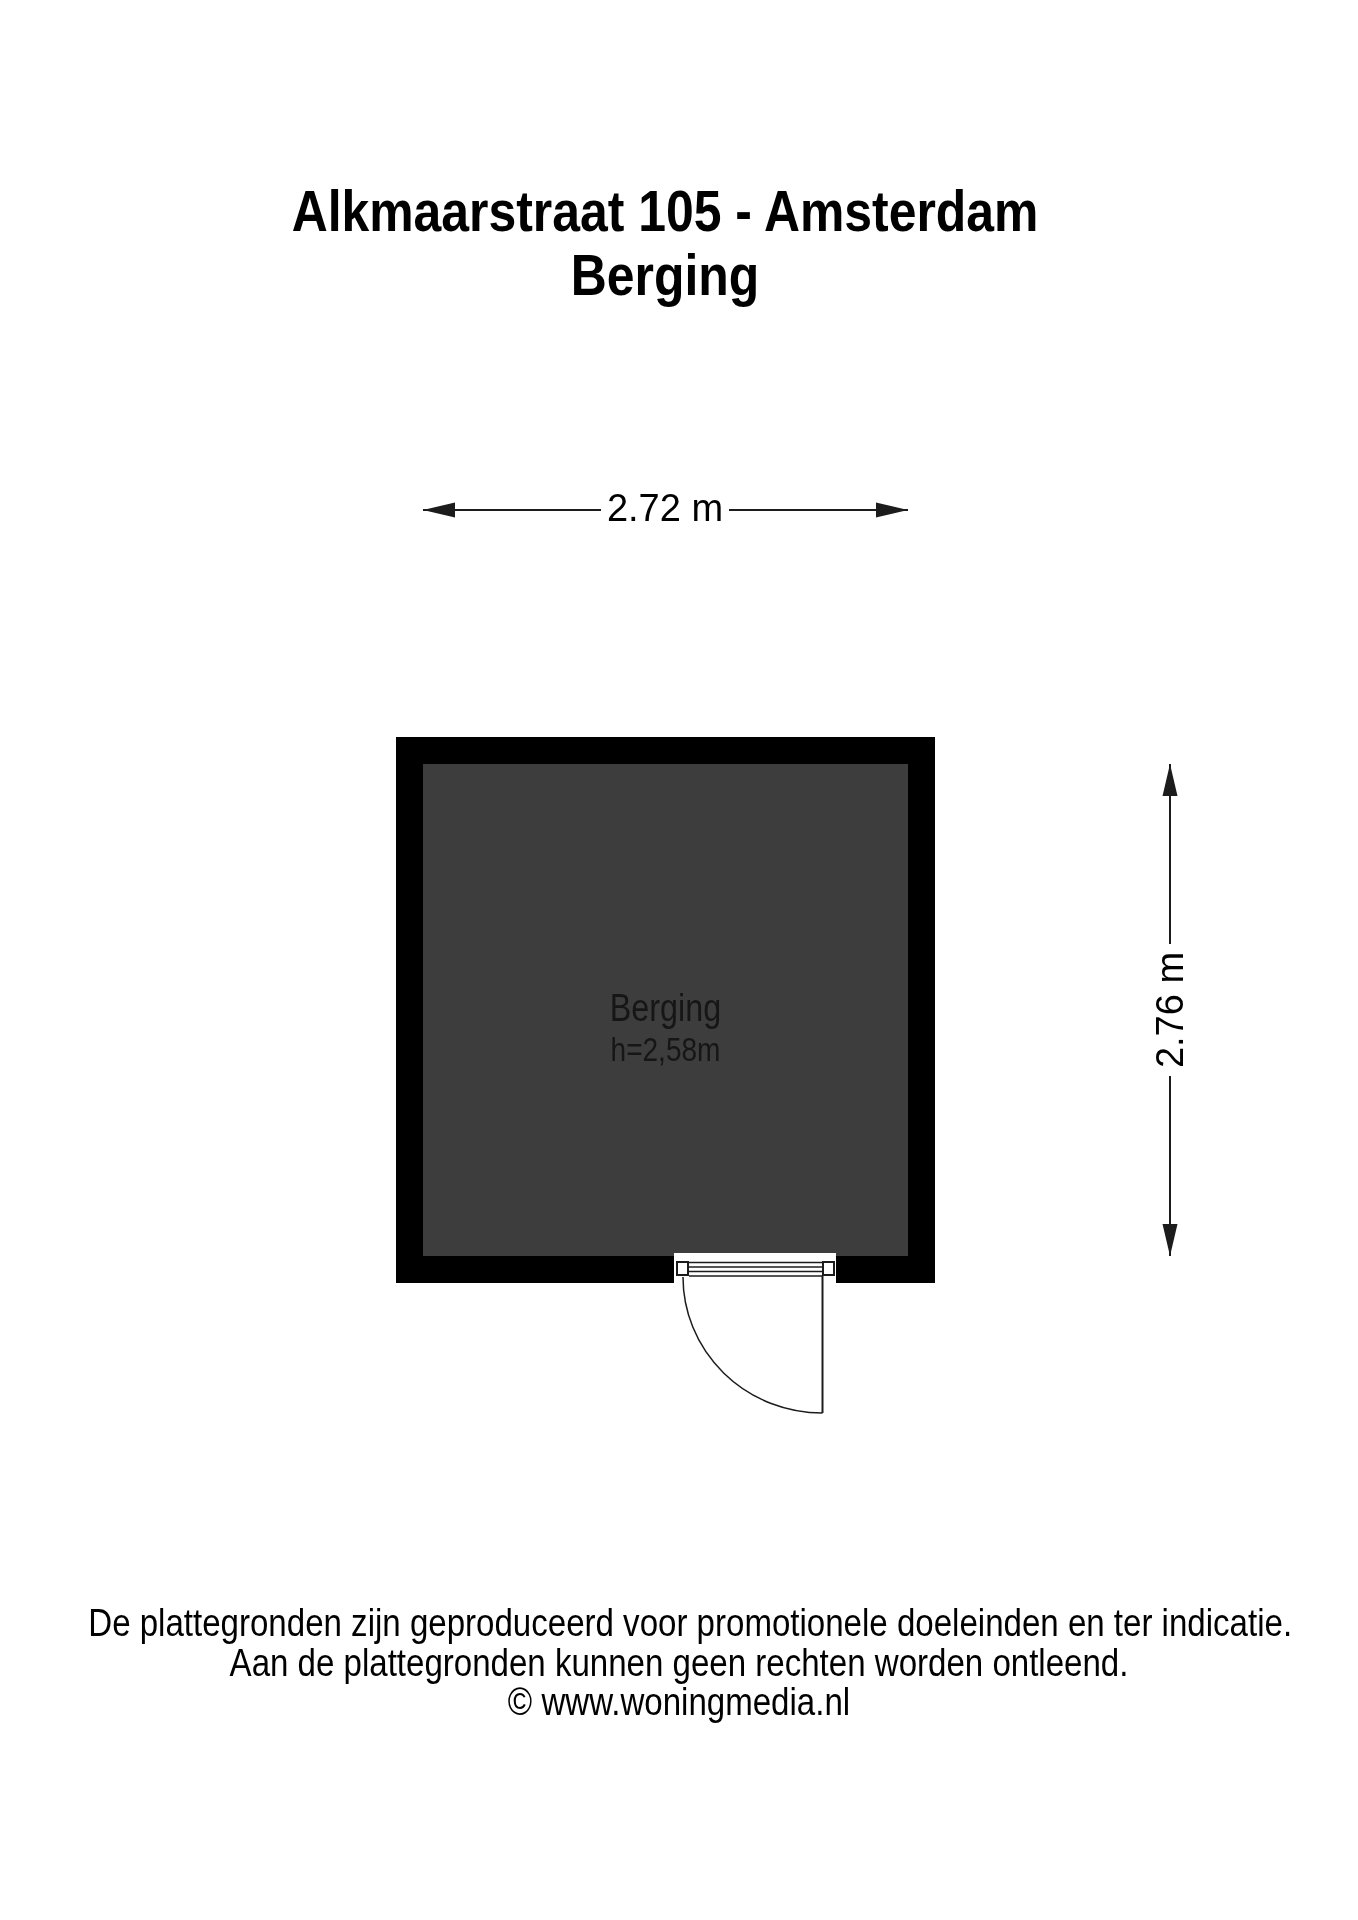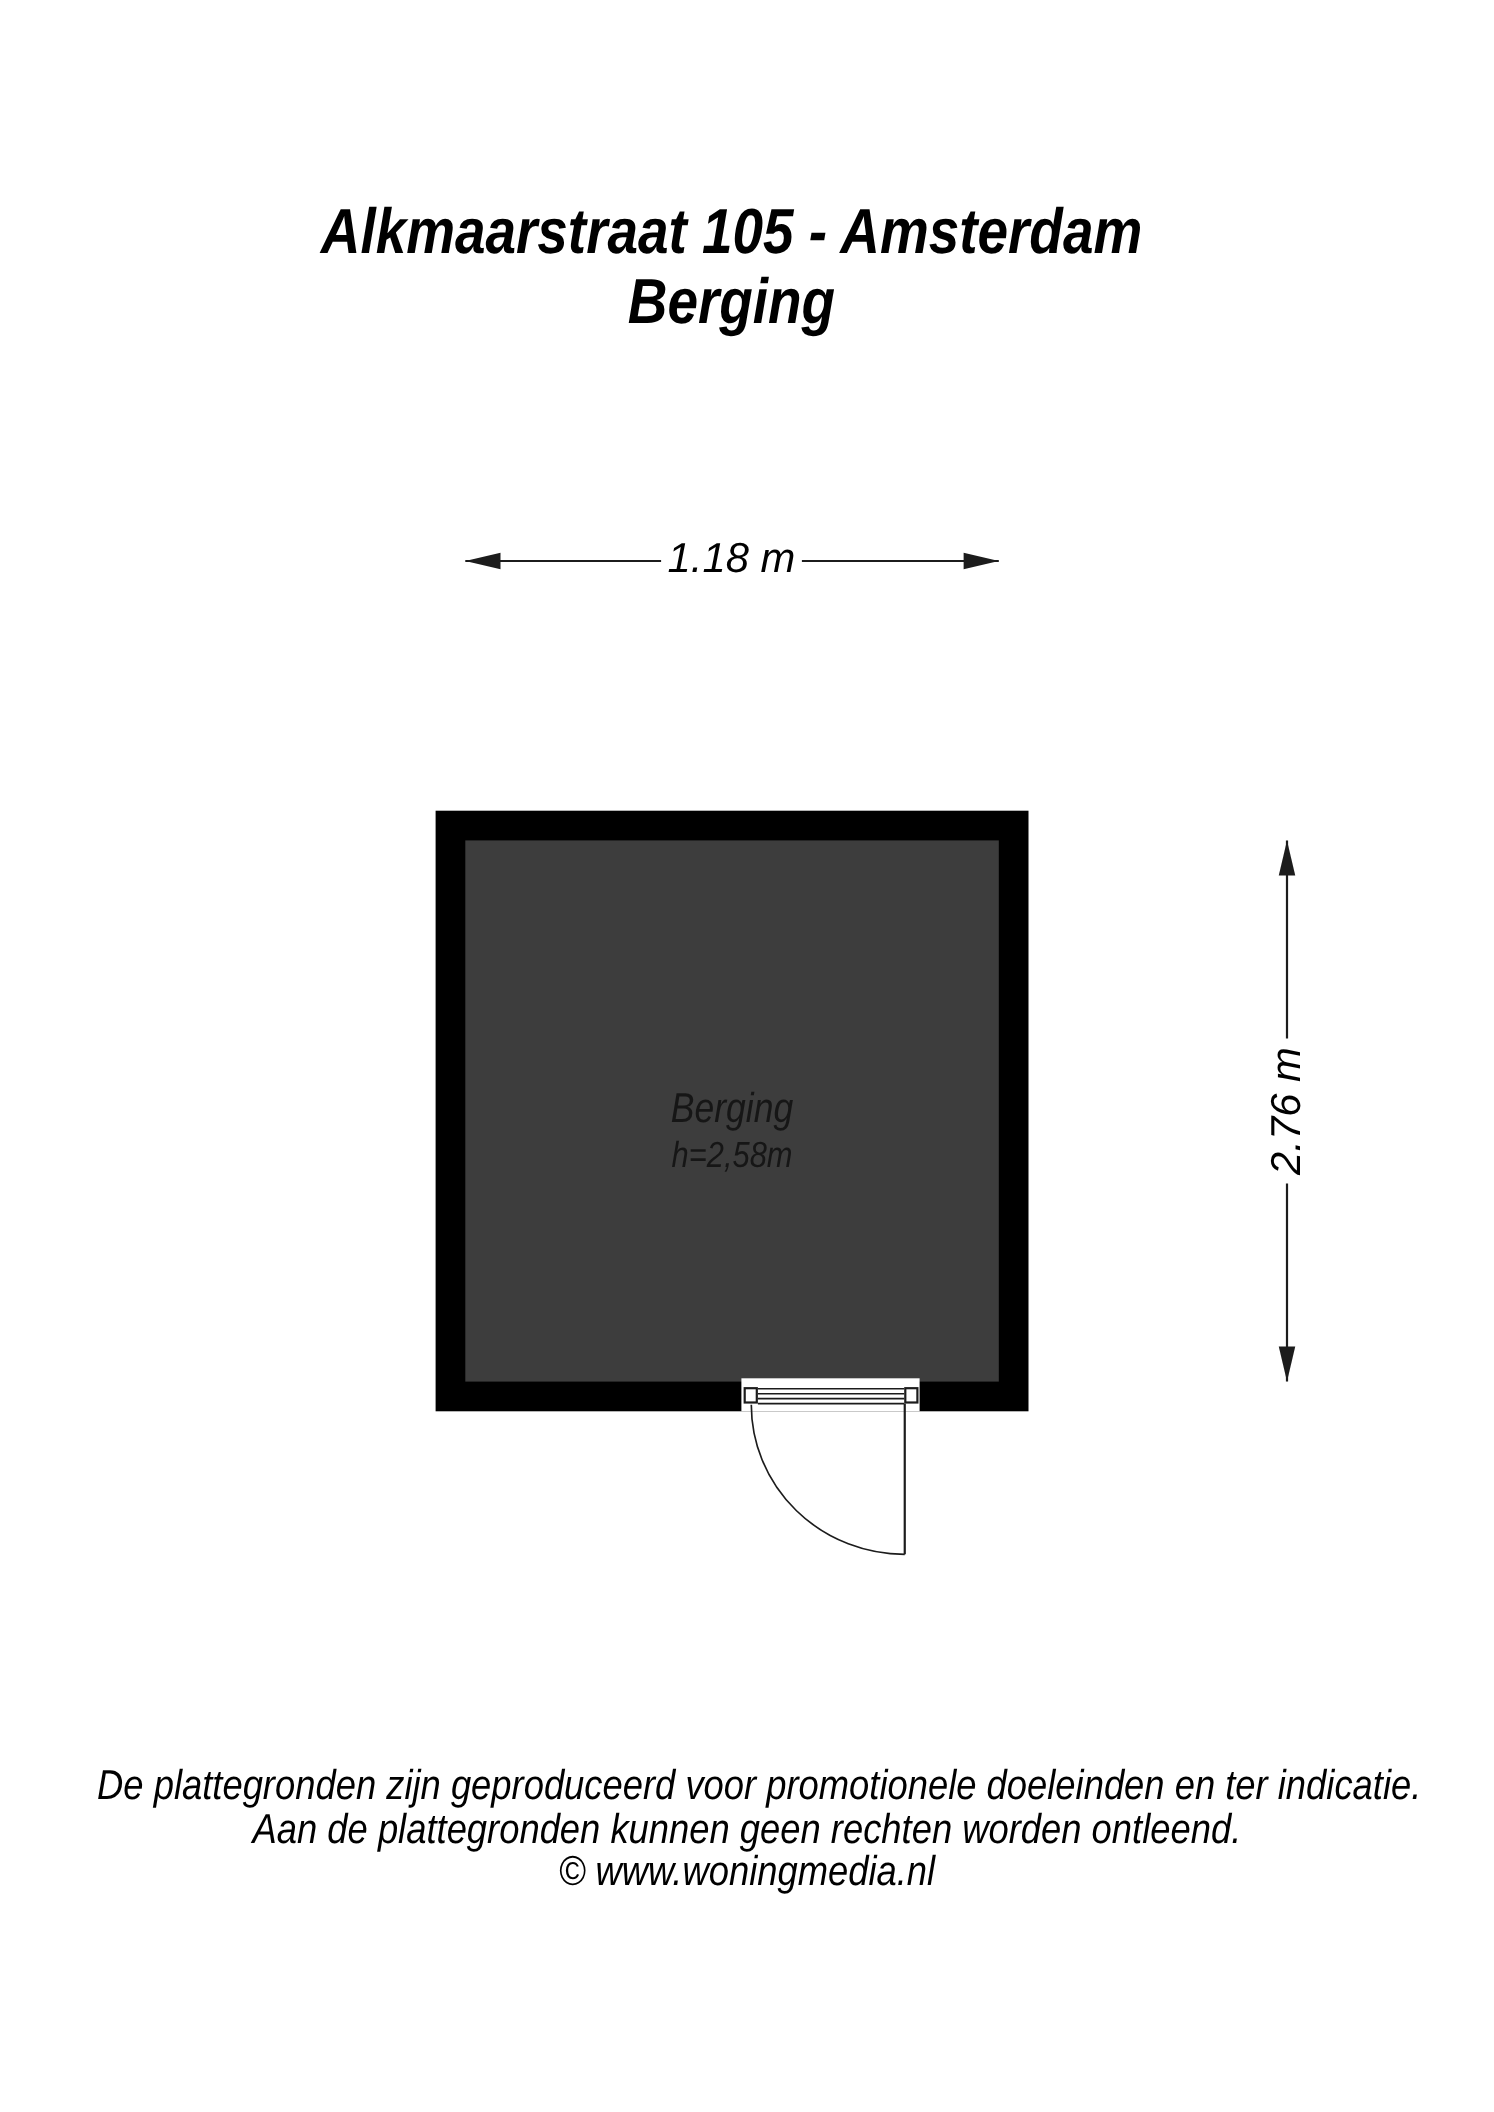--- a/index.html
+++ b/index.html
@@ -11,21 +11,21 @@
   }
   *{margin:0;padding:0;box-sizing:border-box;}
   html,body{width:1358px;height:1920px;}
   body{
     background:var(--color-background);
     font-family:"Liberation Sans","DejaVu Sans",sans-serif;
     color:var(--color-text);
     position:relative;
     overflow:hidden;
   }
-  .page{position:absolute;left:0;top:0;width:1358px;height:1716px;font-style:italic;}
+  .page{position:absolute;left:0;top:0;width:1358px;height:1716px;}
 
   
   .title{
     position:absolute;left:4px;top:179px;width:1322px;
     text-align:center;font-weight:bold;font-size:58px;line-height:64px;
     transform:scaleX(0.86);transform-origin:center;
     white-space:nowrap;
   }
 
   
@@ -130,21 +130,21 @@
       <line class="thin" x1="689" y1="1271.5" x2="822" y2="1271.5"></line>
       <line class="thin" x1="689" y1="1276" x2="822" y2="1276"></line>
     </g>
 
     <g>
       <line class="dim-line" x1="822.5" y1="1276" x2="822.5" y2="1413"></line>
       <path class="thin" d="M 683 1277 A 139.5 136 0 0 0 822.5 1413"></path>
     </g>
   </svg>
 
-  <div class="dim-label dim-w">1.18 m</div>
+  <div class="dim-label dim-w">2.72 m</div>
   <div class="dim-label dim-h">2.76 m</div>
 
   <footer class="footer">
     <div>De plattegronden zijn geproduceerd voor promotionele doeleinden en ter indicatie.</div>
     <div>Aan de plattegronden kunnen geen rechten worden ontleend.</div>
     <div>© www.woningmedia.nl</div>
   </footer>
 
 </div>
 

